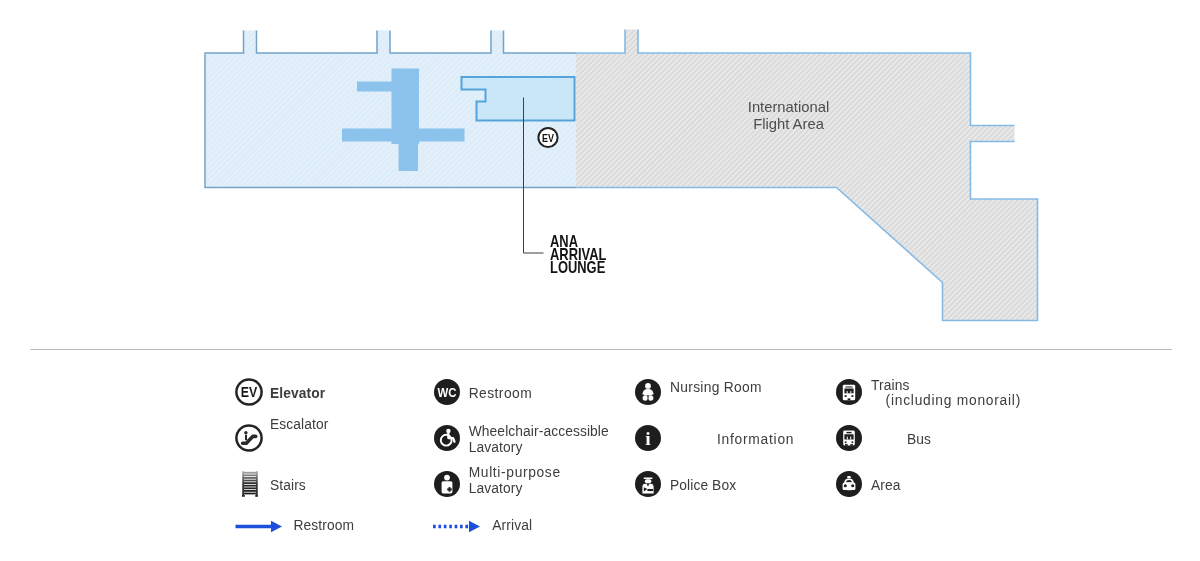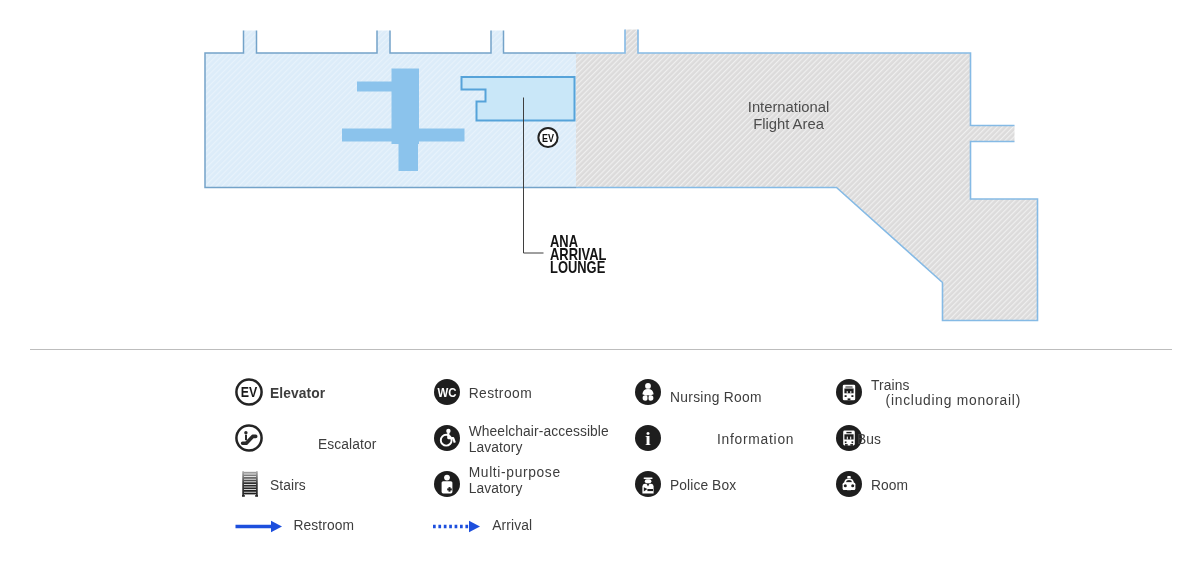--- a/index.html
+++ b/index.html
@@ -54,21 +54,21 @@
 <text x="14" y="19.2" font-size="14.5" font-weight="bold" fill="#1a1a1a" text-anchor="middle" textLength="16.5" lengthAdjust="spacingAndGlyphs" font-family="Liberation Sans">EV</text>
 </svg>
 <div class="lbl" style="left:270px;top:386.3px;font-weight:bold;">Elevator</div>
 
 <svg class="abs" style="left:234.7px;top:424.3px" width="28" height="28" viewBox="0 0 28 28">
 <circle cx="14" cy="14" r="12.6" fill="#fff" stroke="#242424" stroke-width="2.5"></circle>
 <path d="M7.6,19.2 L11.3,19.2 L17.7,12.4 L20.7,12.4" fill="none" stroke="#2a2a2a" stroke-width="3.6" stroke-linejoin="round" stroke-linecap="round"></path>
 <circle cx="10.9" cy="8.8" r="1.7" fill="#2a2a2a"></circle>
 <rect x="10.0" y="10.8" width="2.0" height="5.4" fill="#2a2a2a"></rect>
 </svg>
-<div class="lbl" style="left:270px;top:437px;margin-left:48px;">Escalator</div>
+<div class="lbl" style="left:270px;top:417px;">Escalator</div>
 
 <svg class="abs" style="left:240.5px;top:469.5px" width="18" height="27" viewBox="0 0 18 27">
 <defs>
       <linearGradient id="sg" gradientUnits="userSpaceOnUse" x1="0" y1="1" x2="0" y2="26">
 <stop offset="0" stop-color="#ababab"></stop>
         <stop offset="0.5" stop-color="#2e2e2e"></stop>
         <stop offset="1" stop-color="#1a1a1a"></stop>
 </linearGradient>
     </defs>
 <rect x="1.3" y="1.2" width="1.6" height="24" fill="url(#sg)"></rect>
@@ -125,21 +125,21 @@
 <div class="lbl" style="left:492.3px;top:518.4px;">Arrival</div>
 
 <svg class="abs" style="left:635px;top:379px" width="26" height="26" viewBox="0 0 26 26">
 <circle cx="13" cy="13" r="13" fill="#1e1e1e"></circle>
 <circle cx="13" cy="6.9" r="2.9" fill="#fff"></circle>
 <path d="M7.4,15.3 Q7.9,9.9 13,9.9 Q18.1,9.9 18.6,15.3 Q15.8,16.7 13,16.7 Q10.2,16.7 7.4,15.3 Z" fill="#fff"></path>
 <circle cx="10.3" cy="19" r="2.7" fill="#fff"></circle>
 <circle cx="15.7" cy="19" r="2.7" fill="#fff"></circle>
 <rect x="12.5" y="16" width="1" height="5.8" fill="#1e1e1e"></rect>
 </svg>
-<div class="lbl" style="left:670px;top:390px;"><span style="letter-spacing:0.3px;">Nursing Room</span></div>
+<div class="lbl" style="left:670px;top:380px;"><span style="letter-spacing:0.3px;">Nursing Room</span></div>
 
 <svg class="abs" style="left:635px;top:425px" width="26" height="26" viewBox="0 0 26 26">
 <circle cx="13" cy="13" r="13" fill="#1e1e1e"></circle>
 <text x="13" y="19.8" font-size="19.5" font-weight="bold" fill="#fff" text-anchor="middle" font-family="Liberation Serif">i</text>
 </svg>
 <div class="lbl" style="left:670px;top:432.3px;"><span style="letter-spacing:0.75px;margin-left:47px;">Information</span></div>
 
 <svg class="abs" style="left:635px;top:471px" width="26" height="26" viewBox="0 0 26 26">
 <circle cx="13" cy="13" r="13" fill="#1e1e1e"></circle>
 <rect x="8.6" y="6.4" width="9" height="1.5" rx="0.7" fill="#fff"></rect>
@@ -169,26 +169,26 @@
 <rect x="7.2" y="5.6" width="11.6" height="14.9" rx="1.4" fill="#fff"></rect>
 <rect x="10.4" y="6.9" width="5.2" height="1.4" fill="#1e1e1e"></rect>
 <rect x="8.4" y="9.3" width="9.2" height="5.2" fill="#1e1e1e"></rect>
 <rect x="10.8" y="11.6" width="1" height="2.9" fill="#fff"></rect>
 <rect x="14.2" y="11.6" width="1" height="2.9" fill="#fff"></rect>
 <rect x="8.8" y="16.4" width="1.7" height="1.7" fill="#1e1e1e"></rect>
 <rect x="15.5" y="16.4" width="1.7" height="1.7" fill="#1e1e1e"></rect>
 <rect x="9" y="19.1" width="2.7" height="1.7" fill="#1e1e1e"></rect>
 <rect x="14.3" y="19.1" width="2.7" height="1.7" fill="#1e1e1e"></rect>
 </svg>
-<div class="lbl" style="left:857px;top:432.3px;">Bus</div>
+<div class="lbl" style="left:907px;top:432.3px;">Bus</div>
 
 <svg class="abs" style="left:836px;top:471px" width="26" height="26" viewBox="0 0 26 26">
 <circle cx="13" cy="13" r="13" fill="#1e1e1e"></circle>
 <rect x="11.2" y="4.9" width="3.6" height="2.4" rx="0.9" fill="#fff"></rect>
 <path d="M8.1,11.9 Q8.5,7.5 13,7.5 Q17.5,7.5 17.9,11.9 Z" fill="#fff"></path>
 <path d="M9.9,11.3 Q10.3,9.1 13,9.1 Q15.7,9.1 16.1,11.3 Z" fill="#1e1e1e"></path>
 <rect x="6.6" y="11.5" width="12.8" height="7.8" rx="1.7" fill="#fff"></rect>
 <circle cx="9.3" cy="14.7" r="1.5" fill="#1e1e1e"></circle>
 <circle cx="16.7" cy="14.7" r="1.5" fill="#1e1e1e"></circle>
 <rect x="8.1" y="19" width="3" height="1.9" fill="#1e1e1e"></rect>
 <rect x="14.9" y="19" width="3" height="1.9" fill="#1e1e1e"></rect>
 </svg>
-<div class="lbl" style="left:871px;top:478.3px;">Room</div>
+<div class="lbl" style="left:871px;top:478.3px;">Area</div>
 
 </body></html>

